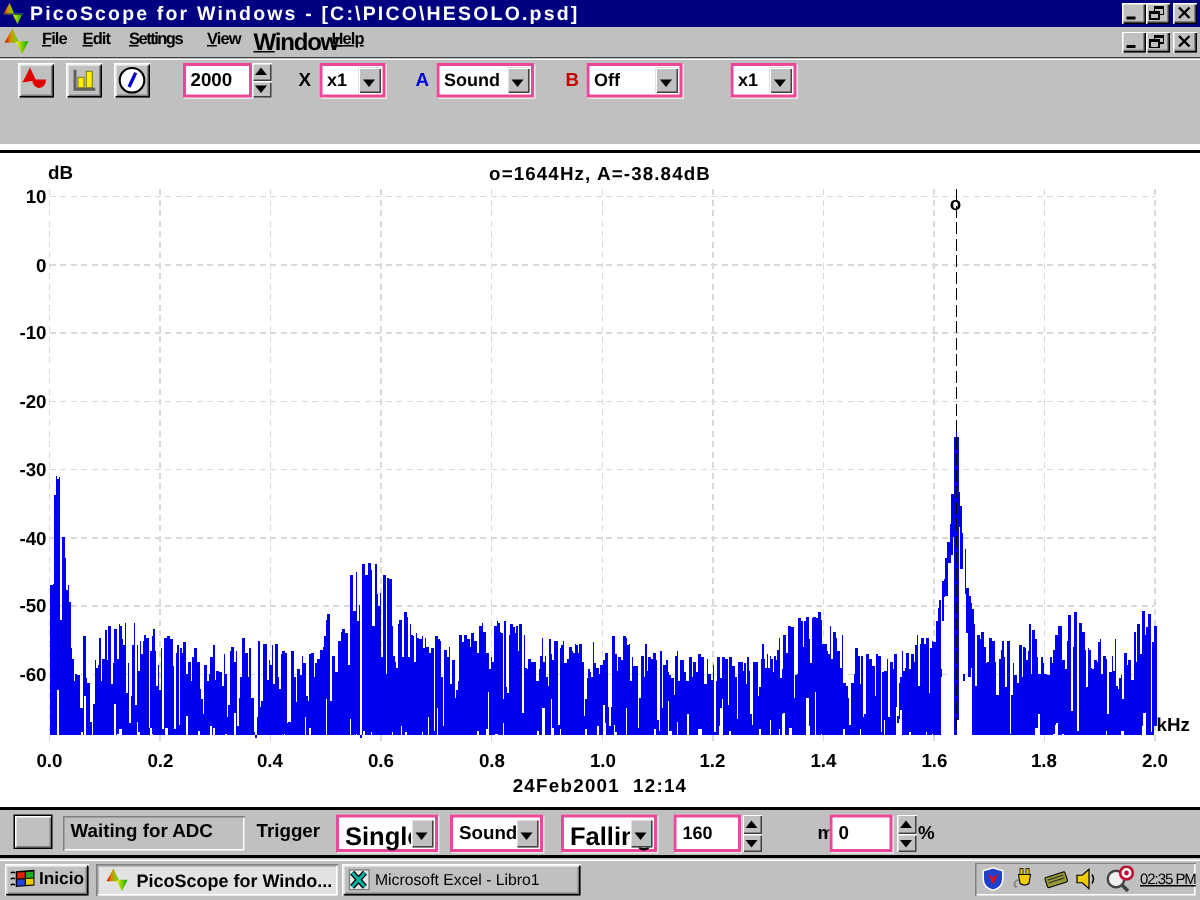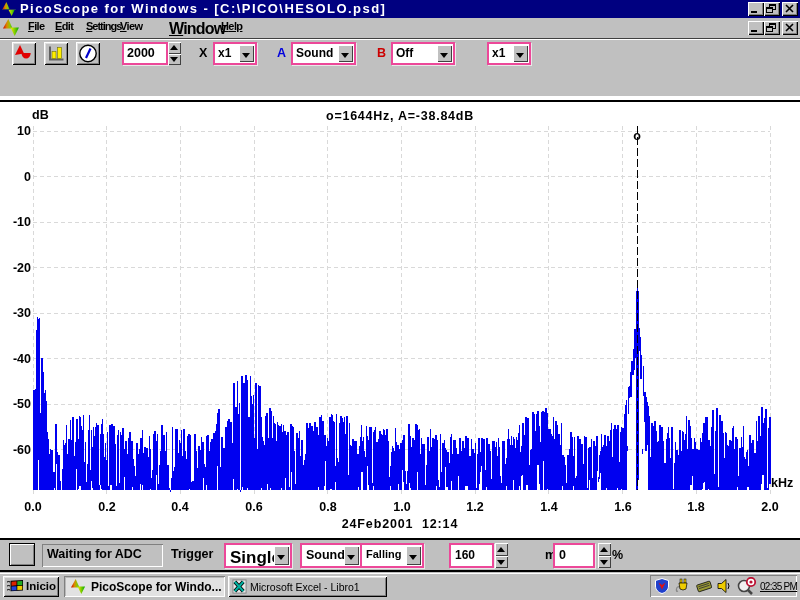--- a/index.html
+++ b/index.html
@@ -60,21 +60,21 @@
 </div>
 
 <div class="abs" style="left:0;top:18px;width:800px;height:20px;background:#c0c0c0;"></div>
 <svg class="abs" style="left:3px;top:19px" width="17" height="17" viewBox="0 0 16 16">
  <polygon points="0,9 5,0 9,9" fill="url(#pg1)"></polygon>
  <polygon points="7,8 11,16 15,8" fill="url(#pg2)"></polygon>
 </svg>
 <div class="abs b" style="top:20px;left:28px;font-size:11px;letter-spacing:-0.6px;"><u>F</u>ile</div>
 <div class="abs b" style="top:20px;left:55px;font-size:11px;letter-spacing:-0.6px;"><u>E</u>dit</div>
 <div class="abs b" style="top:20px;left:86px;font-size:11px;letter-spacing:-1px;"><u>S</u>ettings</div>
-<div class="abs b" style="top:20px;left:120px;font-size:11px;letter-spacing:-0.6px;"><u>V</u>iew</div>
+<div class="abs b" style="top:20px;left:138px;font-size:11px;letter-spacing:-0.6px;"><u>V</u>iew</div>
 <div class="abs b" style="top:20px;left:169px;font-size:16px;letter-spacing:-0.8px;"><u>W</u>indow</div>
 <div class="abs b" style="top:20px;left:221px;font-size:11px;letter-spacing:-0.6px;text-decoration:underline;"><u>H</u>elp</div>
 <div class="wbtn" style="left:748px;top:21px;">
     <div class="abs" style="left:3px;top:9px;width:6px;height:2px;background:#000;"></div>
   </div>
 <div class="wbtn" style="left:764px;top:21px;">
  <svg width="16" height="14" shape-rendering="crispEdges">
       <rect x="5.5" y="2.5" width="6" height="5" fill="none" stroke="#000"></rect>
       <rect x="5" y="2" width="7" height="2" fill="#000"></rect>
       <rect x="2.5" y="5.5" width="6" height="5" fill="#c0c0c0" stroke="#000"></rect>
@@ -199,21 +199,21 @@
 
 <div class="abs" style="left:9px;top:543px;width:26px;height:23px;background:#c0c0c0;border:1px solid #000;box-shadow:inset 1px 1px 0 #fff, inset -1px -1px 0 #808080;"></div>
 <div class="abs sunk b" style="left:42px;top:544px;width:121px;height:23px;font-size:12.5px;padding:3px 0 0 5px;">Waiting for ADC</div>
 <div class="abs b" style="left:171px;top:547px;font-size:12.5px;">Trigger</div>
 <div class="abs edit combo b" style="left:224px;top:543px;width:68px;height:25px;font-size:17px;padding:3px 0 0 4px;">Single<span class="ab">
       <i class="tri-d" style="margin-top:1px"></i>
     </span></div>
 <div class="abs edit combo b" style="left:300px;top:543px;width:62px;height:25px;font-size:12.5px;padding:3px 0 0 4px;">Sound<span class="ab">
       <i class="tri-d" style="margin-top:1px"></i>
     </span></div>
-<div class="abs edit combo b" style="left:360px;top:543px;width:64px;height:25px;font-size:11px;padding:3px 0 0 4px;">Falling<span class="ab">
+<div class="abs edit combo b" style="left:374px;top:543px;width:64px;height:25px;font-size:17px;padding:3px 0 0 4px;">Falling<span class="ab">
       <i class="tri-d" style="margin-top:1px"></i>
     </span></div>
 <div class="abs edit b" style="left:449px;top:543px;width:45px;height:25px;font-size:12px;padding:3px 0 0 4px;">160</div>
 <div class="spin" style="left:495px;top:543px;height:25px;">
   <div style="top:0;">
       <i class="tri-u abs" style="left:2px;top:4px;"></i>
     </div>
   <div style="bottom:0;">
       <i class="tri-d abs" style="left:2px;top:4px;"></i>
     </div>

